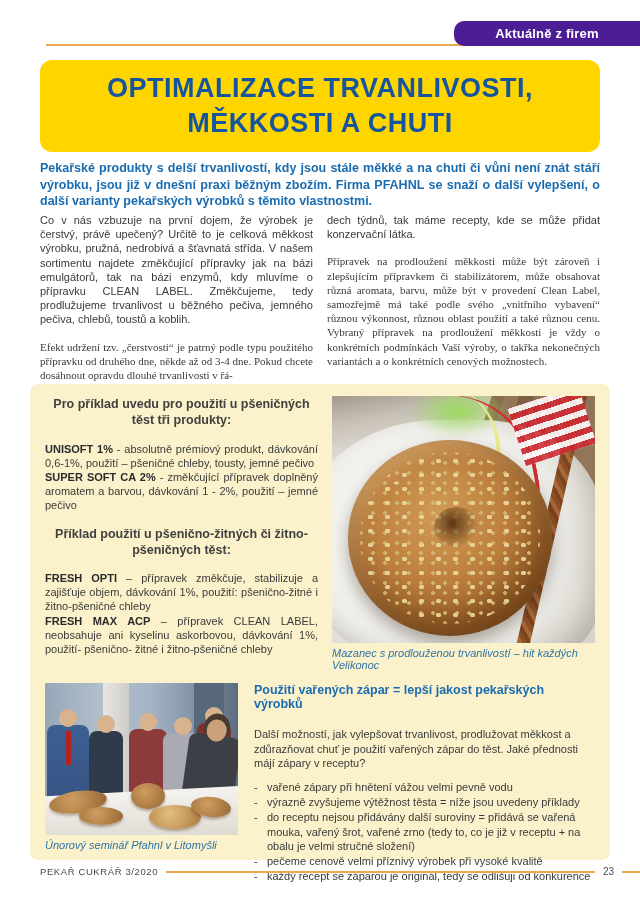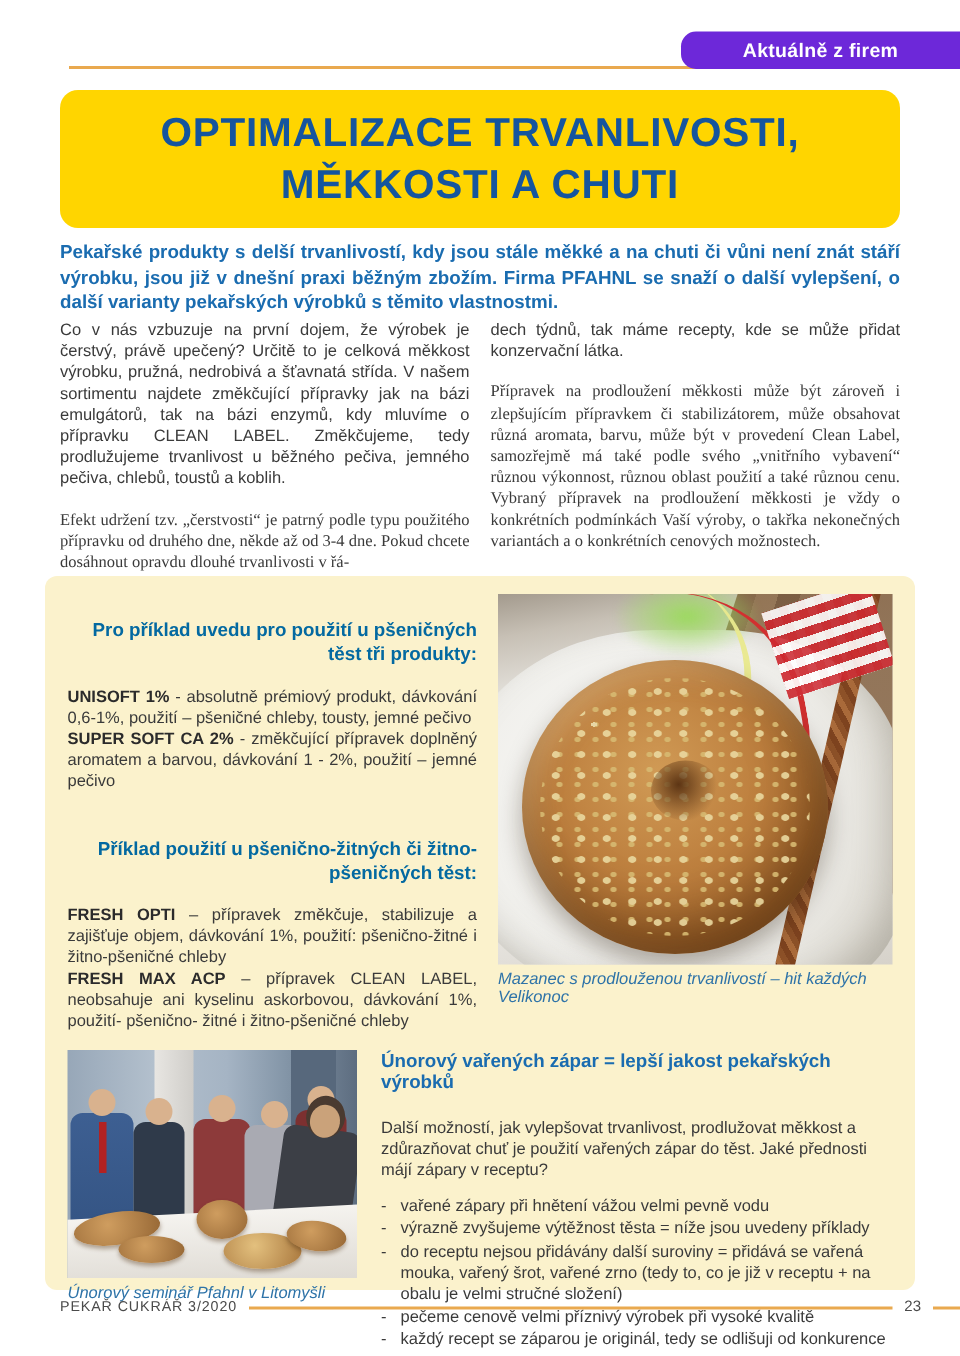--- a/index.html
+++ b/index.html
@@ -4,21 +4,21 @@
 <title>Pekař Cukrář 3/2020 — str. 23</title>
 <style>
   * { margin:0; padding:0; box-sizing:border-box; }
   html,body { background:#ffffff; }
   body { font-family:"Liberation Sans", sans-serif; }
   .page { position:relative; width:640px; height:904px; margin:0 auto; background:#fff; overflow:hidden; }
 
   
   .topbar { position:absolute; top:21px; left:0; right:0; height:25px; }
   .top-line { position:absolute; left:46px; right:0; bottom:0; height:2px; background:#e9a94f; }
-  .badge { position:absolute; right:0; top:0; width:186px; height:25px; background:#6d28d9;
+  .badge { position:absolute; right:0; top:0; width:186px; height:25px; background:#4c1d95;
            border-radius:10px 0 0 10px; color:#fff; font-weight:bold; font-size:13px;
            display:flex; align-items:center; justify-content:center; letter-spacing:.2px; }
 
   
   .title-box { position:absolute; left:40px; top:60px; width:560px; height:92px; background:#ffd500;
                border-radius:12px; display:flex; align-items:center; justify-content:center; text-align:center; }
   .title-box h1 { color:#15559e; font-size:27px; line-height:1.3; letter-spacing:.5px; font-weight:bold; }
 
   
   .intro { position:absolute; left:40px; top:160px; width:560px; color:#1a6cb0; font-weight:bold;
@@ -27,21 +27,21 @@
   
   .columns { position:absolute; left:40px; top:213px; width:560px; display:flex; gap:14px; }
   .col { flex:1; color:#3a3a3a; font-size:11px; line-height:14.2px; text-align:justify; }
   .col p + p { margin-top:13px;font-family:Liberation Serif, serif; }
 
   
   .cream { position:absolute; left:30px; top:384px; width:580px; height:476px; background:#fbf2cc;
            border-radius:8px; padding:12px 15px; }
   .cream-upper { display:flex; gap:14px; }
   .cream-left { width:288px; font-size:11px; line-height:14.2px; color:#3a3a3a; text-align:justify; }
-  .box-heading { color:#0369a1; font-weight:bold; font-size:12.5px; line-height:1.3; text-align:right;margin-top:16px; }
+  .box-heading { color:#404040; font-weight:bold; font-size:12.5px; line-height:1.3; text-align:center; }
   .prod { margin-top:0; }
   .prod b { color:#2b2b2b; }
   .cream-left .gap { height:13px; }
   .photo-wrap { width:263px; }
   .caption { color:#2e73a8; font-style:italic; font-size:11px; margin-top:4px; }
 
   
   .bread-photo { position:relative; width:263px; height:247px; overflow:hidden;
      background: linear-gradient(170deg,#a39a8d 0%, #c7c0b5 10%, #e9e7e2 26%, #f4f3f0 55%, #e2dfd9 84%, #d6d2ca 100%); }
   .wood { position:absolute; right:-30px; top:-20px; width:160px; height:230px; transform:rotate(18deg);
@@ -186,21 +186,21 @@
           <div class="sem-table"></div>
           <div class="loaf l1"></div>
           <div class="loaf l2"></div>
           <div class="loaf l3"></div>
           <div class="loaf l4"></div>
           <div class="loaf l5"></div>
         </div>
         <p class="caption">Únorový seminář Pfahnl v Litomyšli</p>
       </div>
       <div class="zapary">
-        <p class="zapary-heading">Únorový vařených zápar = lepší jakost pekařských výrobků</p>
+        <p class="zapary-heading">Použití vařených zápar = lepší jakost pekařských výrobků</p>
         <p class="zapary-intro">Další možností, jak vylepšovat trvanlivost, prodlužovat měkkost a zdůrazňovat chuť je použití vařených zápar do těst. Jaké přednosti májí zápary v receptu?</p>
         <ul>
           <li>vařené zápary při hnětení vážou velmi pevně vodu</li>
           <li>výrazně zvyšujeme výtěžnost těsta = níže jsou uvedeny příklady</li>
           <li>do receptu nejsou přidávány další suroviny = přidává se vařená mouka, vařený šrot, vařené zrno (tedy to, co je již v receptu + na obalu je velmi stručné složení)</li>
           <li>pečeme cenově velmi příznivý výrobek při vysoké kvalitě</li>
           <li>každý recept se záparou je originál, tedy se odlišuji od konkurence</li>
         </ul>
       </div>
     </div>

